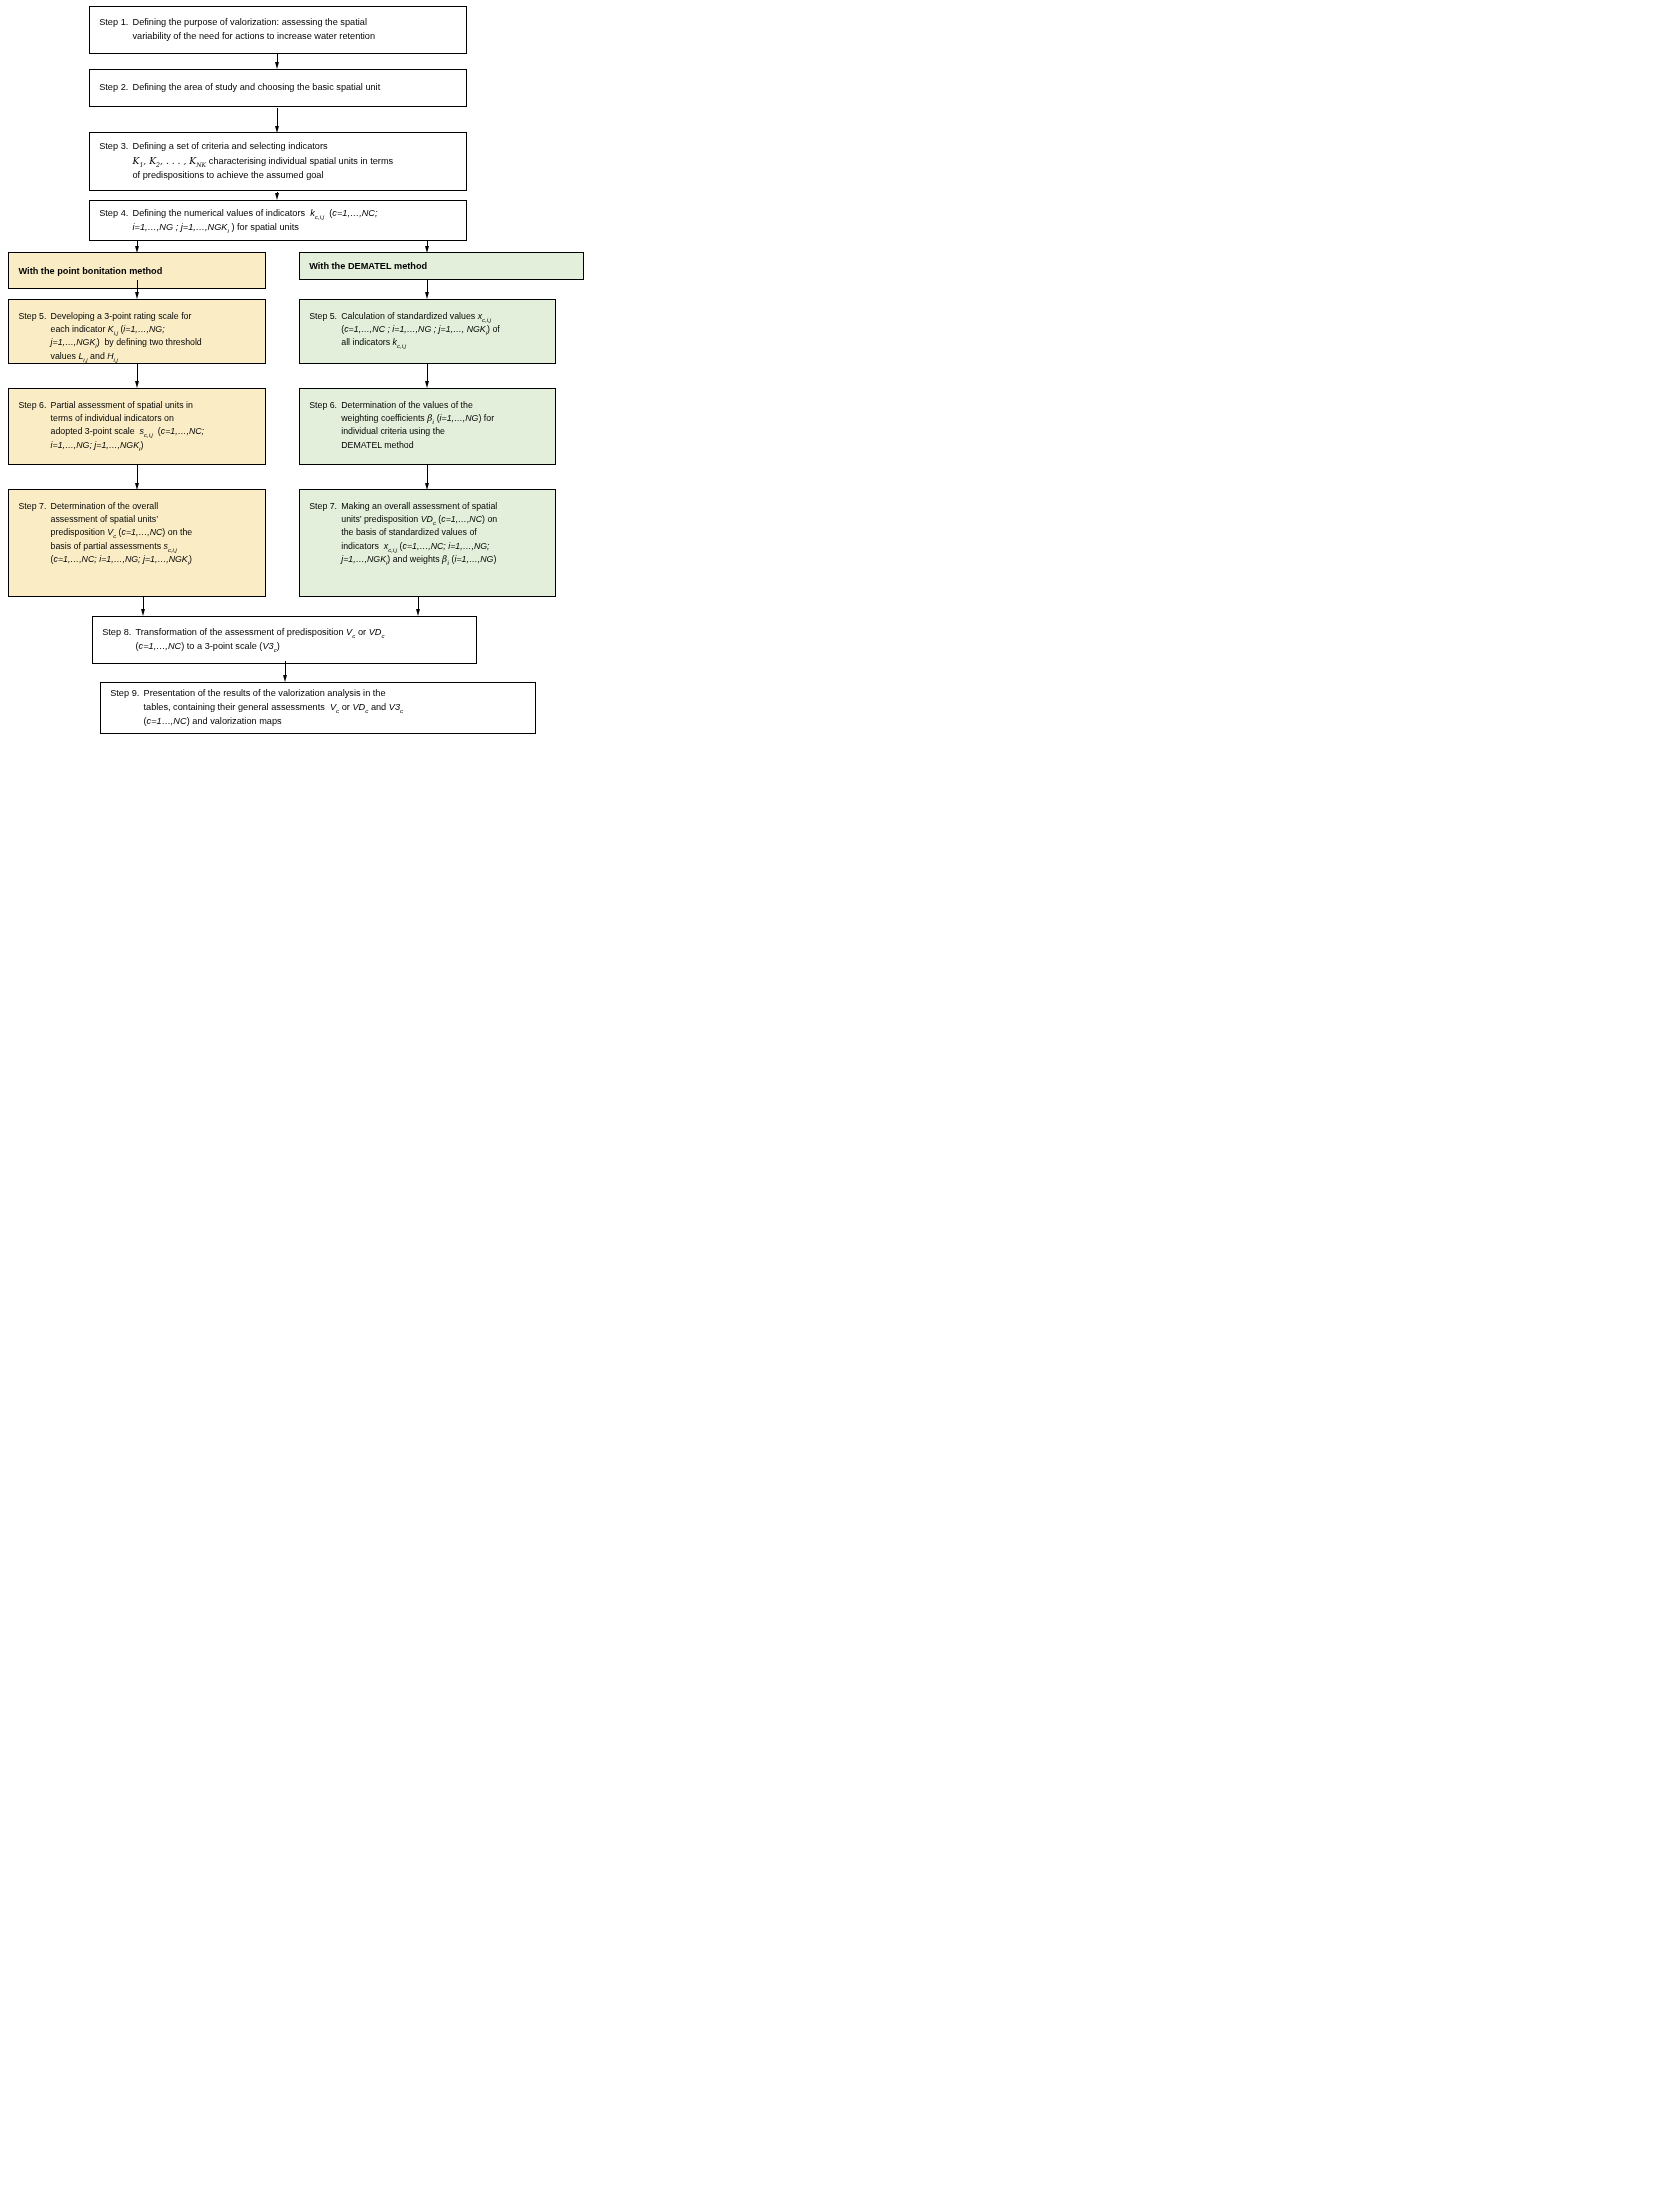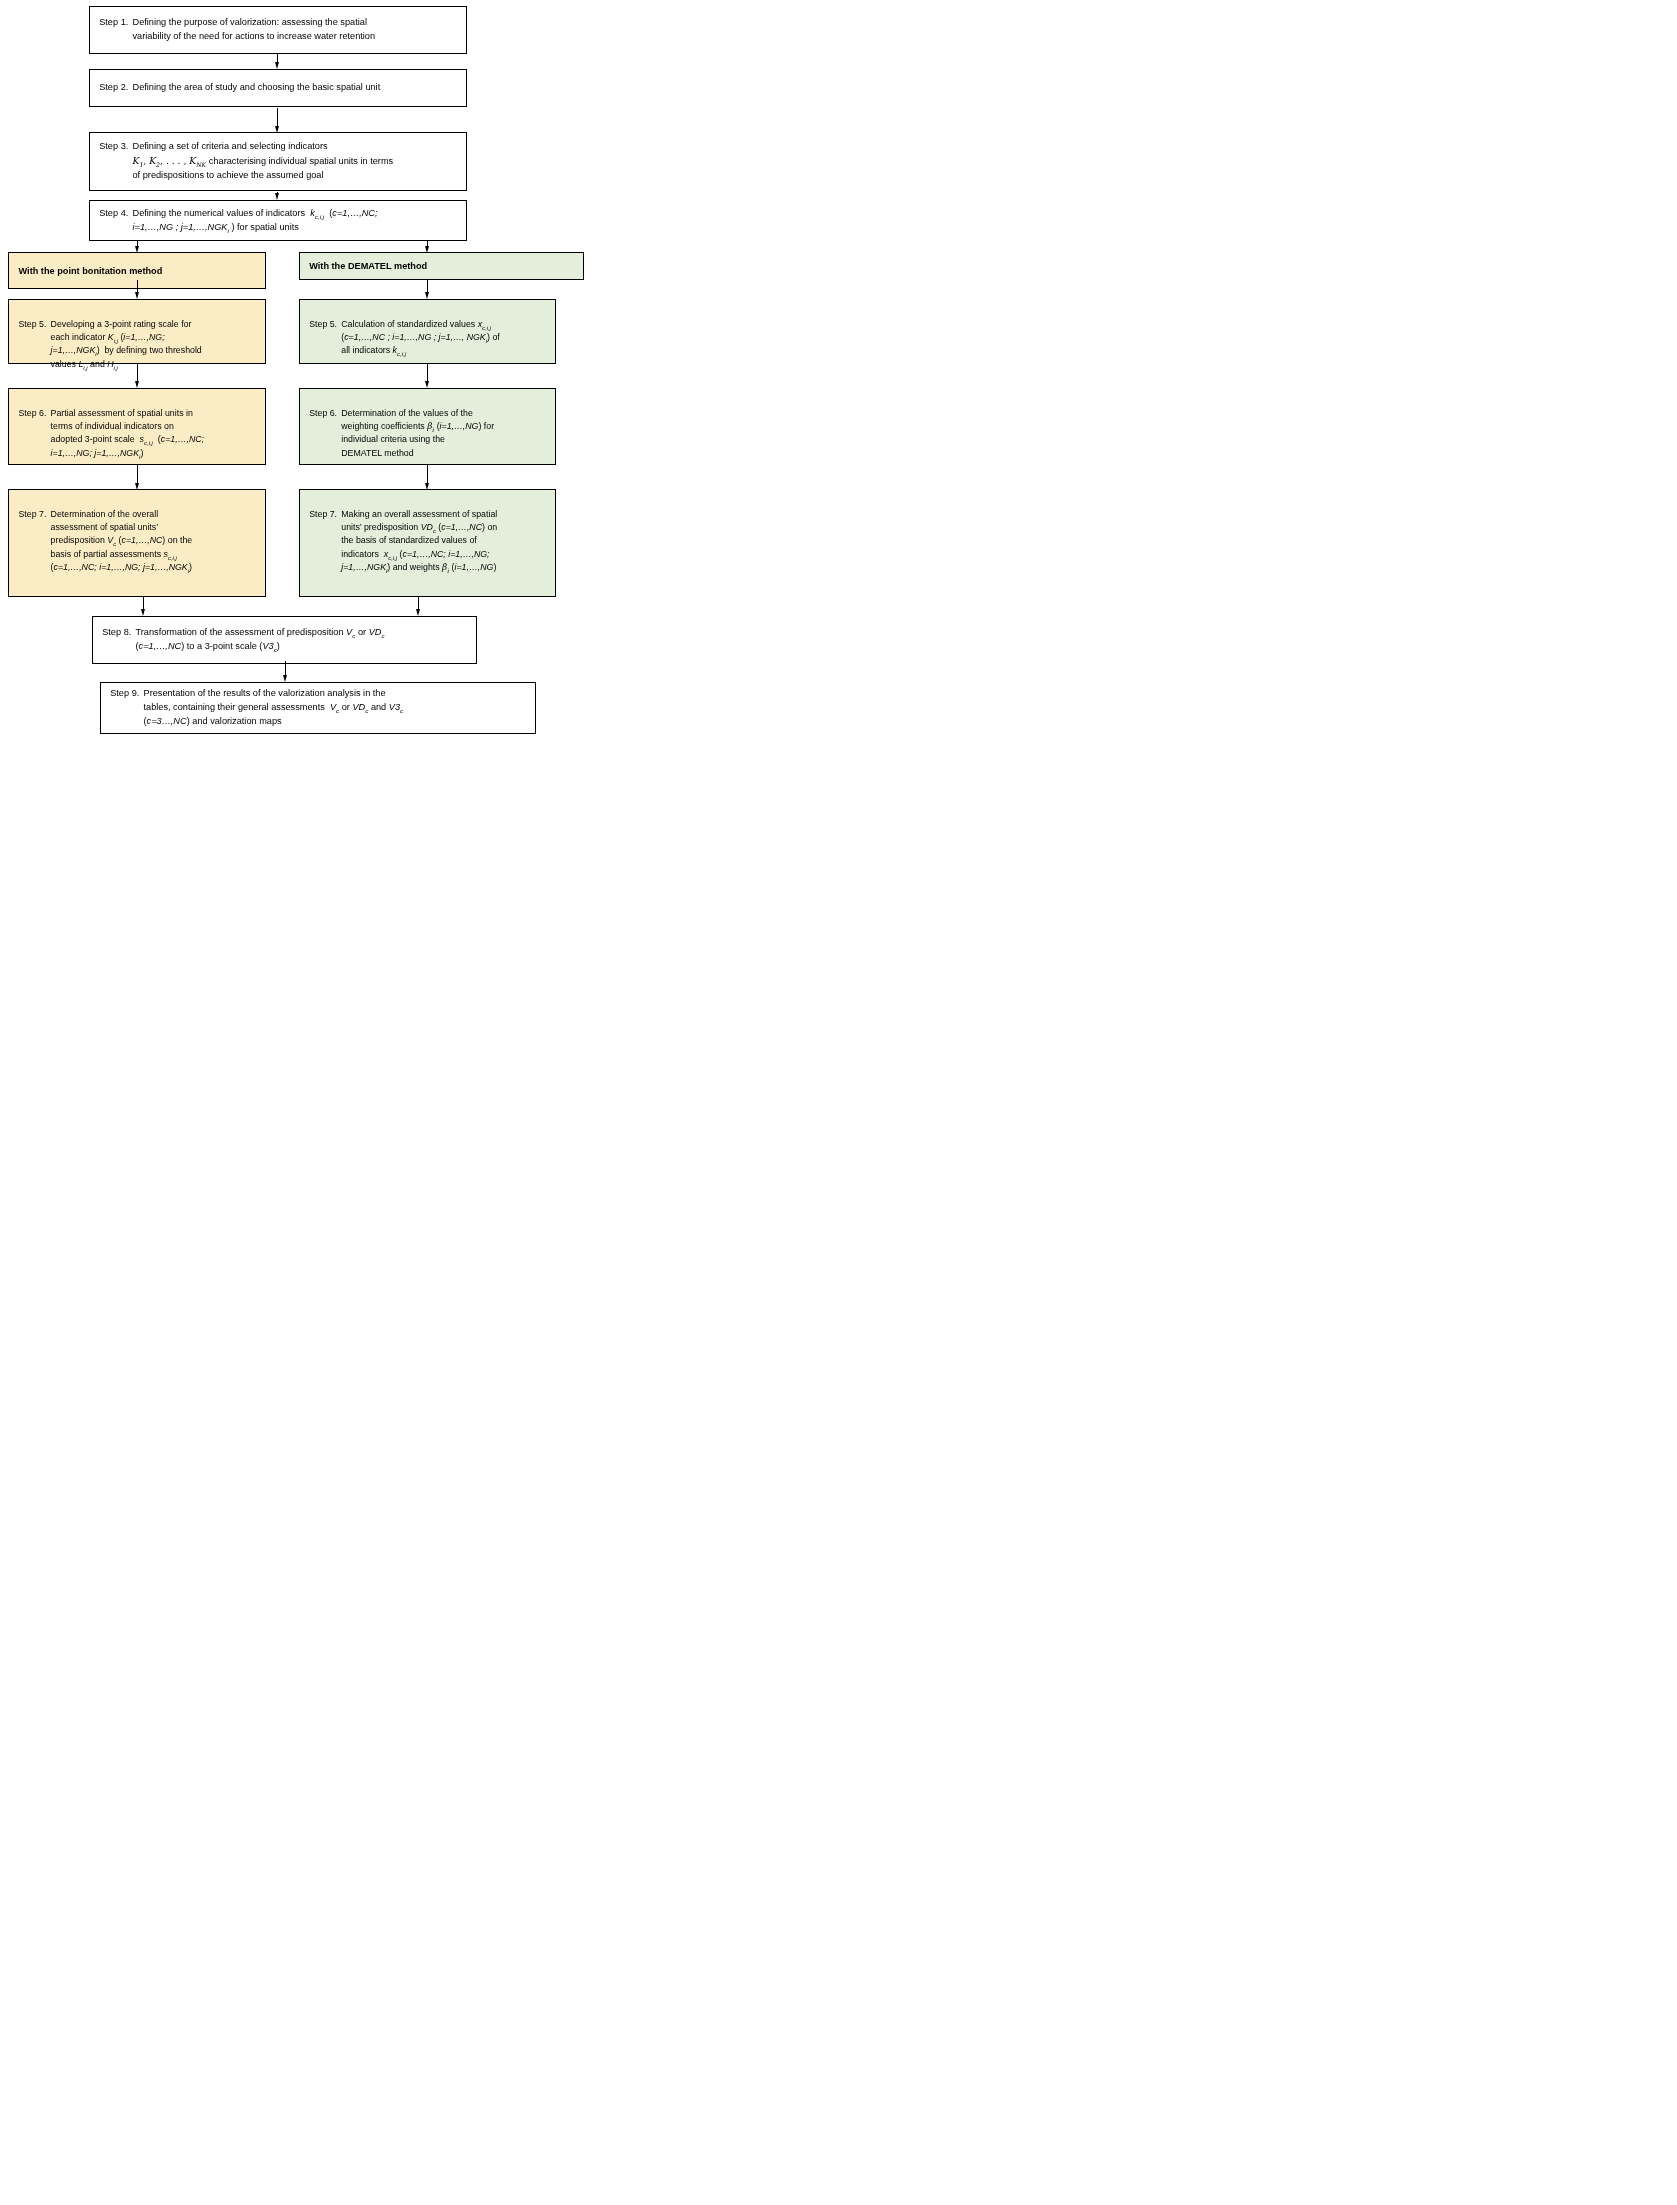--- a/index.html
+++ b/index.html
@@ -7,21 +7,21 @@
   .canvas {
     position:relative; width:559px; height:735px; background:#ffffff;
     font-family:"Liberation Sans", sans-serif; color:#000;
   }
   .box {
     position:absolute; box-sizing:border-box;
     border:1.4px solid #000; background:#fff;
     display:flex; padding:0 5.5px 0 9.2px;
   }
   .vcenter { align-items:center; }
-  .vtop    { align-items:flex-start; padding-top:18px; }
+  .vtop    { align-items:flex-start; padding-top:10px; }
   .row  { display:flex; align-items:flex-start; }
   .lbl  { font-weight:normal; white-space:nowrap; margin-right:4.2px; }
   .main   { font-size:9.2px; line-height:1.5; }
   .branch { font-size:8.8px; line-height:1.5; }
   .hdr    { font-size:9.2px; font-weight:bold; align-items:center; }
   .yellow { background:var(--bonitation-fill,#FAEDC6); }
   .green  { background:var(--dematel-fill,#E3EFDA); }
   .m   { font-family:"DejaVu Serif", serif; font-style:italic; }
   .txt i { font-style:italic; }
   sub { font-size:0.68em; line-height:0; }
@@ -174,18 +174,18 @@
     </div>
   </div>
   <div class="arrow" style="left:282px;top:661px;height:21px;">
     <div class="shaft"></div>
     <div class="head"></div>
   </div>
 
   <div class="box main vcenter" style="left:100px;top:682px;width:436px;height:52px;">
     <div class="row">
       <span class="lbl">Step 9.</span>
-      <div class="txt">Presentation of the results of the valorization analysis in the<br>tables, containing their general assessments &nbsp;<i>V<sub>c</sub></i> or <i>VD<sub>c</sub></i> and <i>V3<sub>c</sub></i><br>(<i>c=3…,NC</i>) and valorization maps</div>
+      <div class="txt">Presentation of the results of the valorization analysis in the<br>tables, containing their general assessments &nbsp;<i>V<sub>c</sub></i> or <i>VD<sub>c</sub></i> and <i>V3<sub>c</sub></i><br>(<i>c=1…,NC</i>) and valorization maps</div>
     </div>
   </div>
 
 </div>
 
 
 </body></html>

